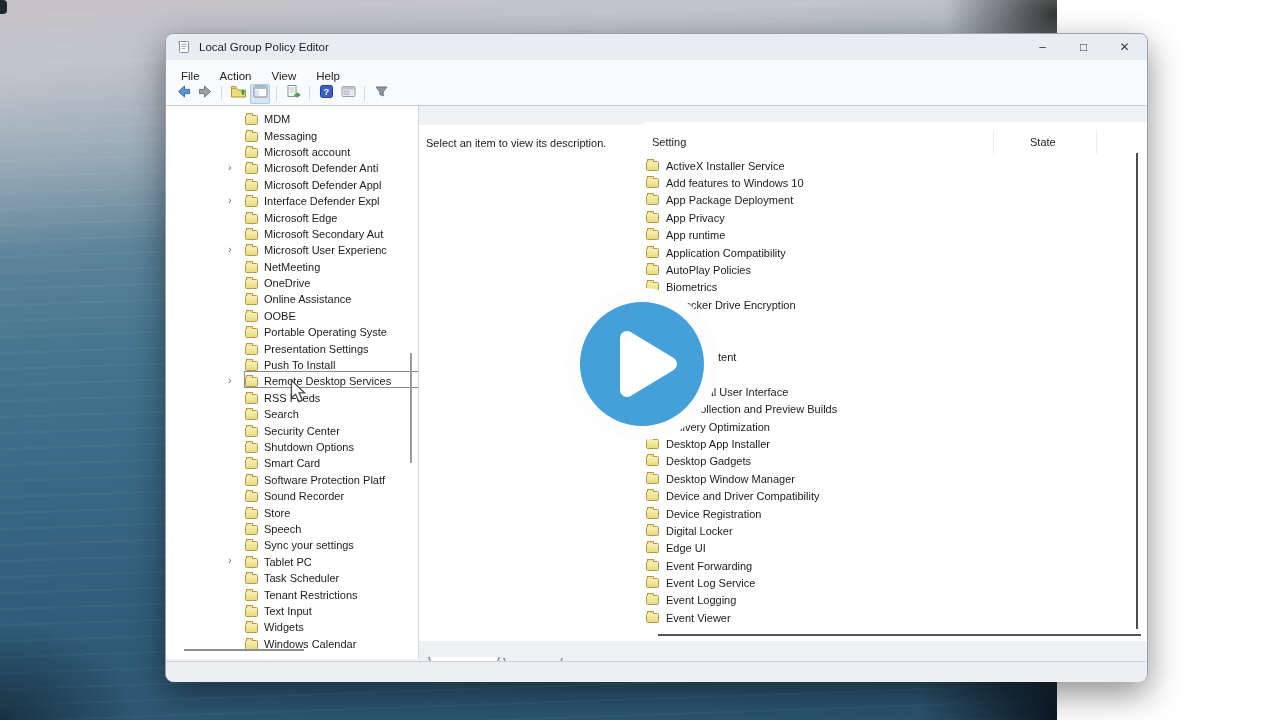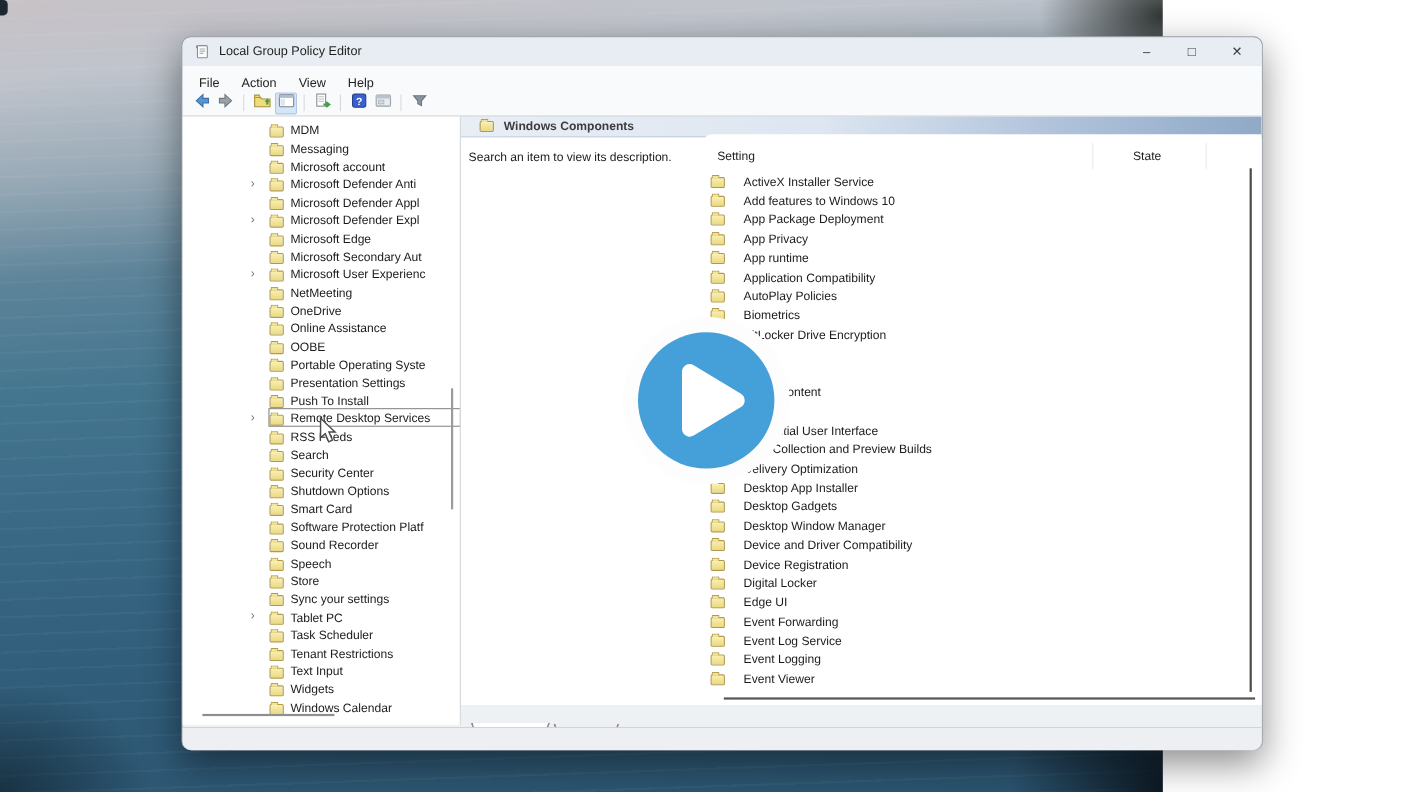--- a/index.html
+++ b/index.html
@@ -61,21 +61,21 @@
   .rp-content { position:absolute; left:0; top:19px; right:0; bottom:0; background:#fff; }
   .desc-text { position:absolute; left:7px; top:12px; font-size:11px; color:#1b1b1b; }
 
   .list-panel { position:absolute; left:219px; top:-3px; right:0; bottom:0; background:#fff; border-top-left-radius:10px; }
   .col-head { position:absolute; font-size:11px; color:#222; top:14px; }
   .col-head.setting { left:14px; }
   .col-head.state { left:392px; }
   .col-sep { position:absolute; top:8px; width:1px; height:24px; background:#ececec; }
   .col-sep.s1 { left:355px; } .col-sep.s2 { left:458px; }
   .list-rows { position:absolute; left:0; top:35px; right:0; }
-  .lrow { display:flex; align-items:center; height:17.4px; padding-left:8px; font-size:11px; color:#1b1b1b; white-space:nowrap;gap:10px; }
+  .lrow { display:flex; align-items:center; height:17.4px; padding-left:8px; font-size:11px; color:#1b1b1b; white-space:nowrap; }
   .lrow .folder { margin-right:7px; }
   .list-vscroll { position:absolute; right:9px; top:31px; width:2px; height:476px; background:#4b4b4b; }
   .list-hscroll { position:absolute; left:20px; top:512px; width:483px; height:2px; background:#555; }
 
   
   .tabbar { position:absolute; left:253px; right:0; top:607px; height:21px; background:#eef1f4; }
   .tab { position:absolute; top:0; height:21px;margin-top:16px; }
   .tab .shape { position:absolute; inset:0; background:#8a8a8a; clip-path:polygon(0 0,100% 0,calc(100% - 8px) 100%,8px 100%); }
   .tab .face { position:absolute; left:1.5px; right:1.5px; top:0; bottom:1.5px; background:#fff; clip-path:polygon(0 0,100% 0,calc(100% - 7px) 100%,7px 100%); display:flex; align-items:center; justify-content:center; font-size:10.5px; color:#222; }
   .tab.inactive { top:1px; height:19px; }
@@ -210,21 +210,21 @@
             <span class="chev"></span>
             <span class="rowbody">
               <span class="folder"></span>
               <span>Microsoft Defender Appl</span>
             </span>
           </div>
           <div class="trow">
             <span class="chev">›</span>
             <span class="rowbody">
               <span class="folder"></span>
-              <span>Microsoft Defender Expl</span>
+              <span>Interface Defender Expl</span>
             </span>
           </div>
           <div class="trow">
             <span class="chev"></span>
             <span class="rowbody">
               <span class="folder"></span>
               <span>Microsoft Edge</span>
             </span>
           </div>
           <div class="trow">
@@ -343,28 +343,28 @@
             <span class="chev"></span>
             <span class="rowbody">
               <span class="folder"></span>
               <span>Sound Recorder</span>
             </span>
           </div>
           <div class="trow">
             <span class="chev"></span>
             <span class="rowbody">
               <span class="folder"></span>
+              <span>Store</span>
+            </span>
+          </div>
+          <div class="trow">
+            <span class="chev"></span>
+            <span class="rowbody">
+              <span class="folder"></span>
               <span>Speech</span>
-            </span>
-          </div>
-          <div class="trow">
-            <span class="chev"></span>
-            <span class="rowbody">
-              <span class="folder"></span>
-              <span>Store</span>
             </span>
           </div>
           <div class="trow">
             <span class="chev"></span>
             <span class="rowbody">
               <span class="folder"></span>
               <span>Sync your settings</span>
             </span>
           </div>
           <div class="trow">
@@ -408,26 +408,22 @@
               <span class="folder"></span>
               <span>Windows Calendar</span>
             </span>
           </div>
         </div>
       <div class="tree-vscroll"></div>
       <div class="tree-hscroll"></div>
     </div>
 
     <div class="right-pane">
-      <div class="band">
-        <span class="folder"></span>
-        <span class="band-title">Windows Components</span>
-      </div>
       <div class="rp-content">
-        <span class="desc-text">Search an item to view its description.</span>
+        <span class="desc-text">Select an item to view its description.</span>
         <div class="list-panel">
           <span class="col-head setting">Setting</span>
           <span class="col-head state">State</span>
           <span class="col-sep s1"></span>
           <span class="col-sep s2"></span>
           <div class="list-rows" id="list">
               <div class="lrow">
                 <span class="folder"></span>
                 <span>ActiveX Installer Service</span>
               </div>

